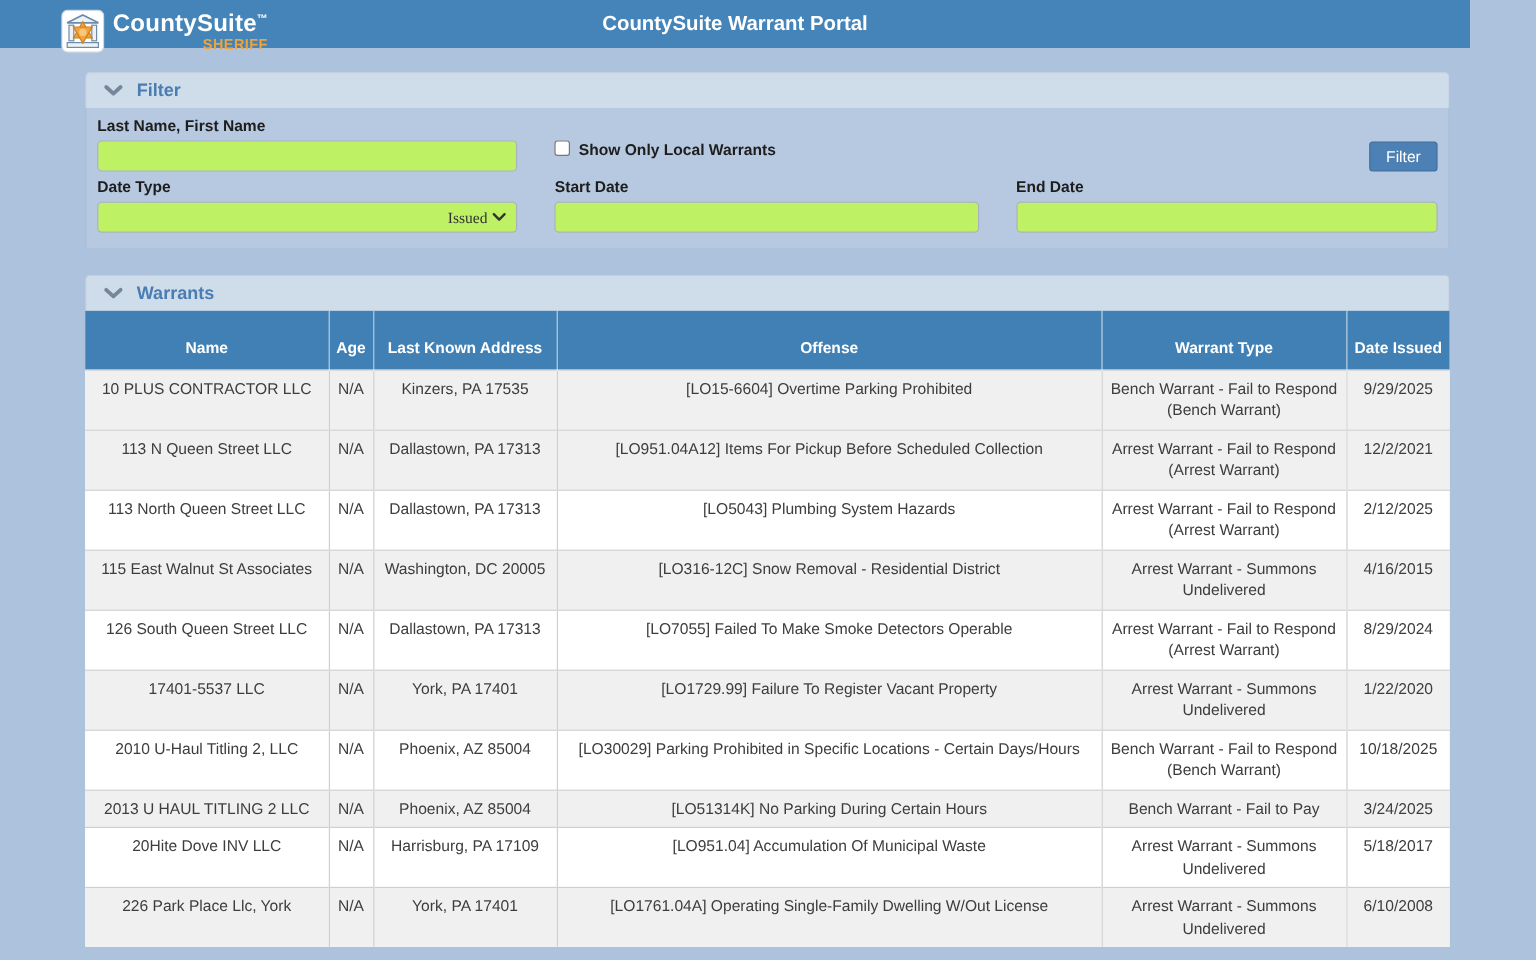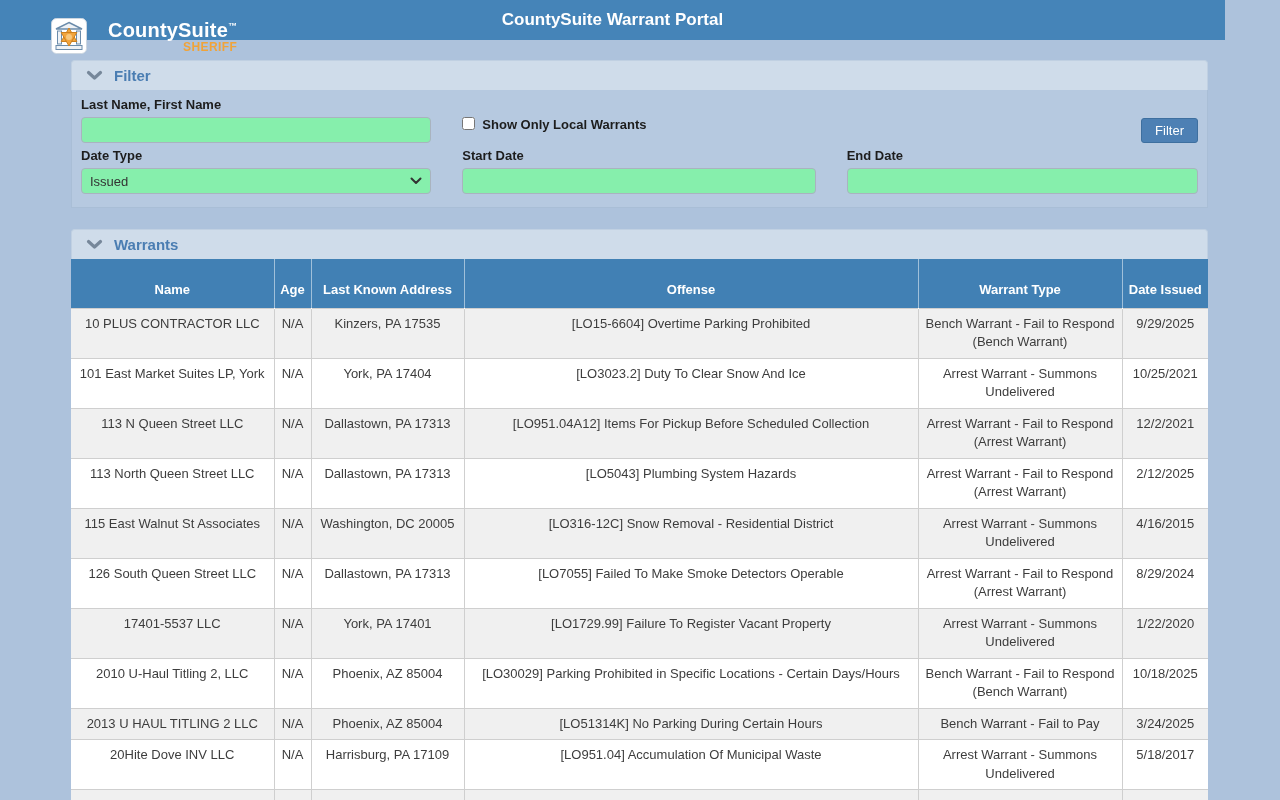--- a/index.html
+++ b/index.html
@@ -11,22 +11,22 @@
     font-family: "Liberation Sans", "DejaVu Sans", sans-serif;
   }
 
   
   .topbar {
     position: relative;
     width: 1225px; height: 40px;
     background: var(--header-bg, #4584b8);
   }
   .logo {
-    position: absolute; left: 51px; top: 18px;
-    display: flex; align-items: center; gap: 21px;
+    position: absolute; left: 51px; top: 8px;
+    display: flex; align-items: center; gap: 7px;
     z-index: 2;
   }
   .logo-text { line-height: 1; }
   .logo-title {
     color: #ffffff; font-weight: bold; font-size: 20px; letter-spacing: .2px;
     white-space: nowrap;
   }
   .logo-title .tm { font-size: 9px; vertical-align: super; font-weight: bold; }
   .logo-sub {
     color: var(--brand-orange, #f0a339);
@@ -71,23 +71,24 @@
   .fcol3 { width: 352px; }
   .flabel {
     display: block; height: 17px; margin-bottom: 3px;
     font-size: 13px; font-weight: bold; color: #1d1d1d;
     white-space: nowrap;
   }
   .label-spacer { height: 20px; }
   .tbox, .sel {
     width: 100%; height: 26px;
     border: 1px solid #a9b3bf; border-radius: 4px;
-    background: #86efac; color: #333333;
-    font-size: 13px; font-family: Liberation Sans, sans-serif;
+    background: #bef264; color: #333333;
+    font-size: 13px; font-family: Liberation Serif, serif;
     padding: 0 8px;
+    text-align: right;
   }
   .select-wrap { position: relative; }
   .sel { appearance: none; -webkit-appearance: none; padding-right: 24px; }
   .sel-arrow { position: absolute; right: 9px; top: 9px; pointer-events: none; }
   .check-row {
     height: 26px; display: flex; gap: 7px;
     font-size: 13px; font-weight: bold; color: #1d1d1d;
   }
   .check-row input { width: 13px; height: 13px; margin: 0; }
   .btn-row { height: 26px; display: flex; justify-content: flex-end; align-items: center; }
@@ -227,28 +228,20 @@
     </thead>
     <tbody>
         <tr class="odd">
     <td>10 PLUS CONTRACTOR LLC</td>
     <td>N/A</td>
     <td>Kinzers, PA 17535</td>
     <td>[LO15-6604] Overtime Parking Prohibited</td>
     <td>Bench Warrant - Fail to Respond (Bench Warrant)</td>
     <td>9/29/2025</td>
   </tr>
-        <tr class="even">
-    <td>101 East Market Suites LP, York</td>
-    <td>N/A</td>
-    <td>York, PA 17404</td>
-    <td>[LO3023.2] Duty To Clear Snow And Ice</td>
-    <td>Arrest Warrant - Summons Undelivered</td>
-    <td>10/25/2021</td>
-  </tr>
         <tr class="odd">
     <td>113 N Queen Street LLC</td>
     <td>N/A</td>
     <td>Dallastown, PA 17313</td>
     <td>[LO951.04A12] Items For Pickup Before Scheduled Collection</td>
     <td>Arrest Warrant - Fail to Respond (Arrest Warrant)</td>
     <td>12/2/2021</td>
   </tr>
         <tr class="even">
     <td>113 North Queen Street LLC</td>

